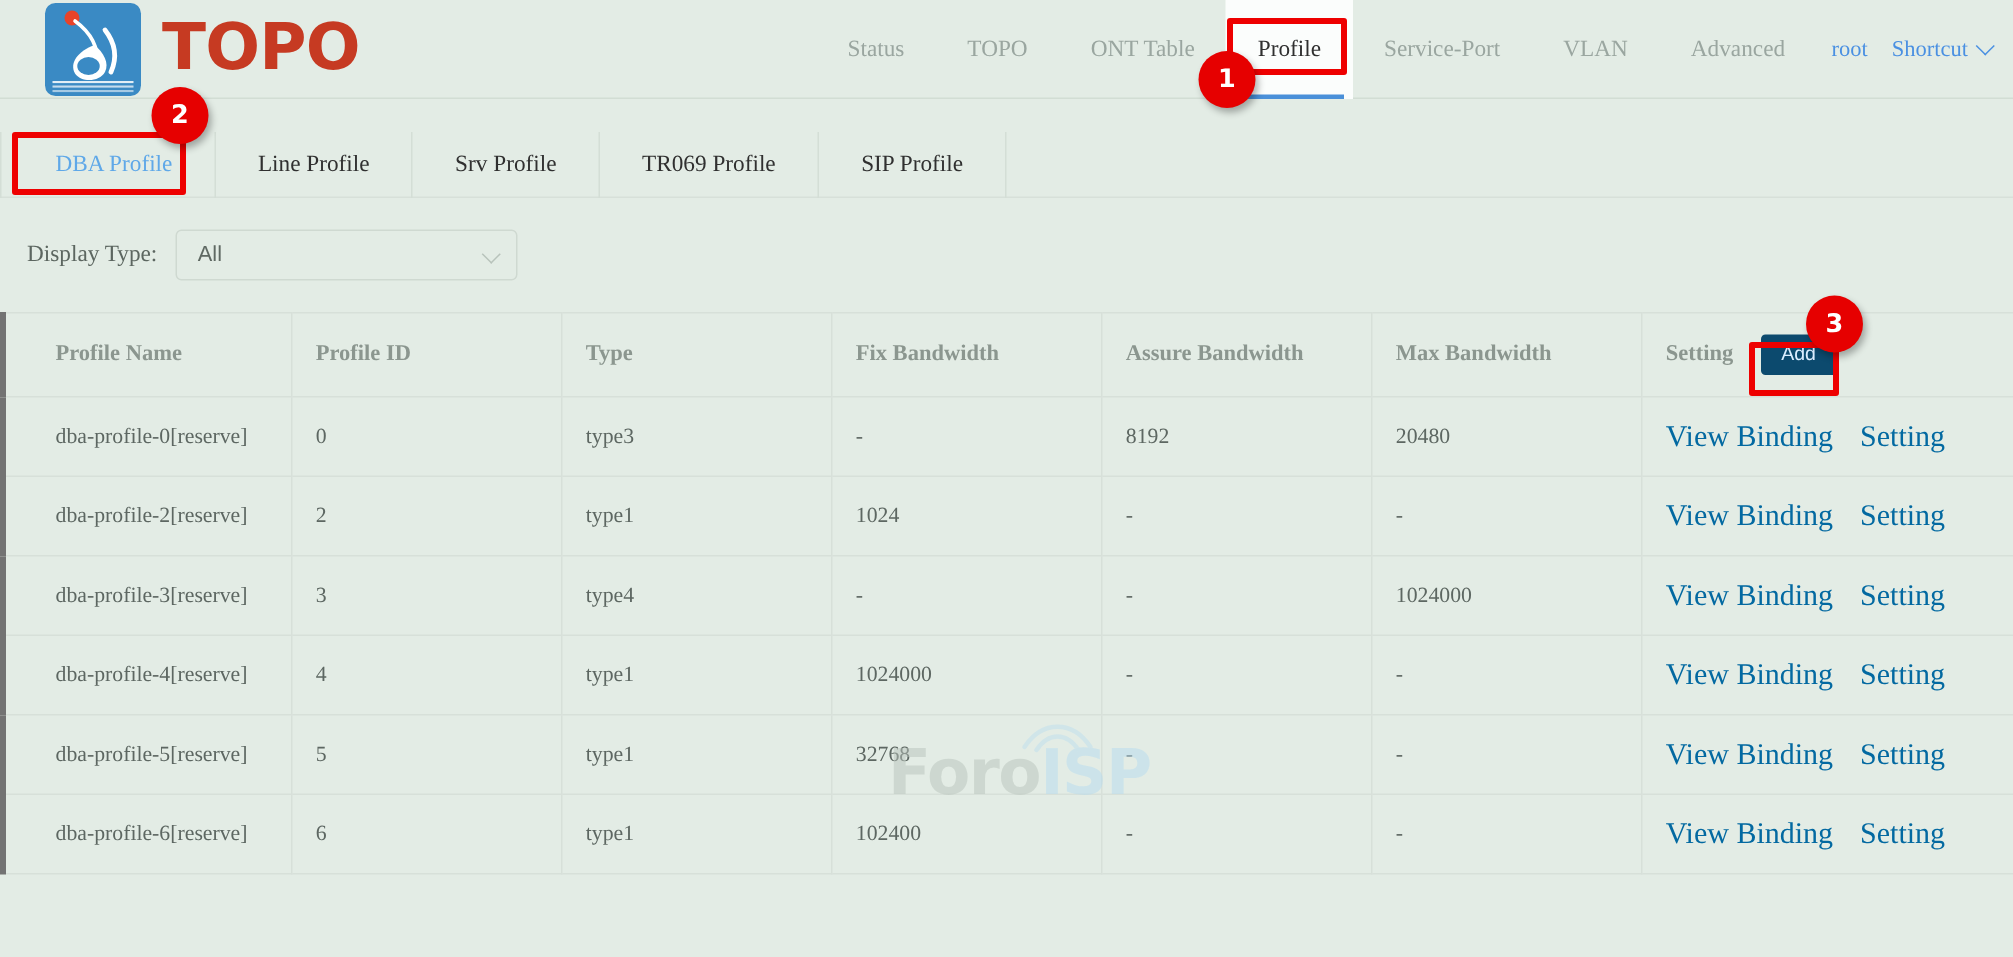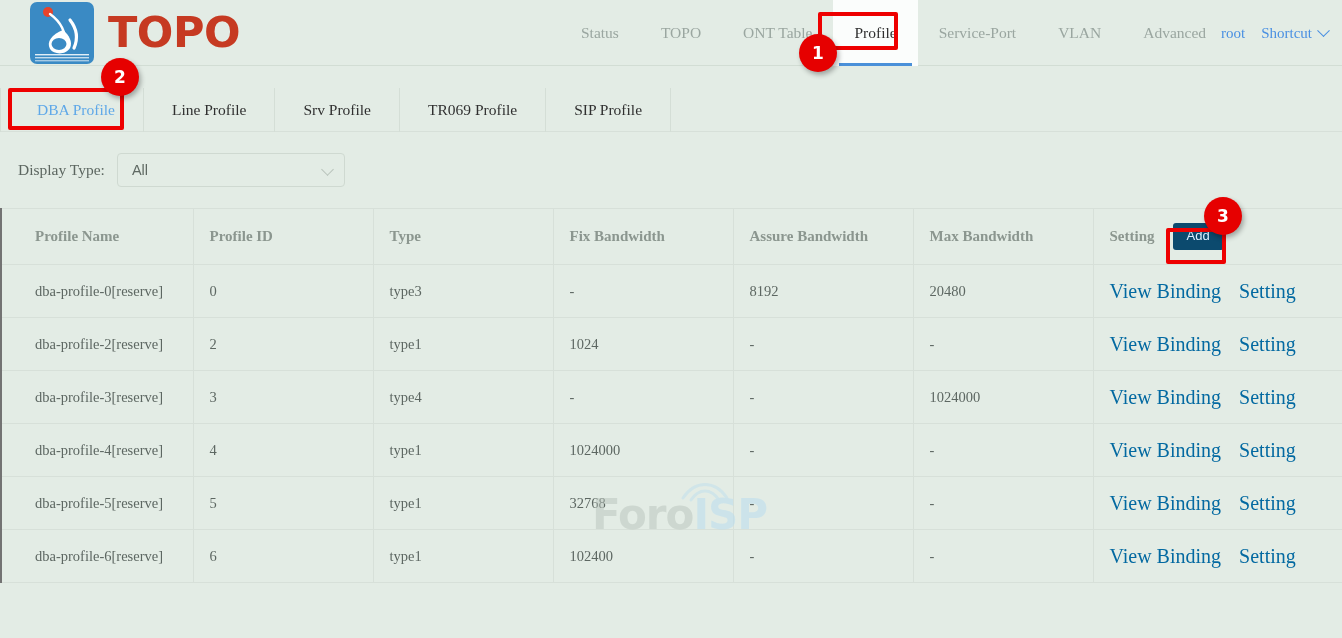--- a/index.html
+++ b/index.html
@@ -41,21 +41,21 @@
     font-size: 43px;
     letter-spacing: -0.5px;
     color: #c63a22;
     line-height: 1;
     user-select: none;
   }
 
   
   .topnav {
     position: absolute;
-    left: 560px; top: 0;
+    left: 544px; top: 0;
     height: 66px;
     display: flex;
     align-items: center;
   }
   .nav-item {
     position: relative;
     height: 66px;
     padding: 0 21px;
     display: flex;
     align-items: center;
@@ -171,21 +171,21 @@
   }
   table.grid th, table.grid td {
     border-top: 1px solid #d7e0d9;
     border-bottom: 1px solid #d7e0d9;
     border-right: 1px solid #d7e0d9;
     text-align: left;
     padding: 0 16px;
     vertical-align: middle;
     background: transparent;
   }
-  table.grid th:first-child, table.grid td:first-child { border-left: 2px solid #737373; padding-left: 33px; }
+  table.grid th:first-child, table.grid td:first-child { border-left: 4px solid #737373; padding-left: 33px; }
   table.grid th {
     height: 56px;
     font-size: 15px;
     font-weight: bold;
     color: #8b968f;
   }
   table.grid td {
     height: 53px;
     font-size: 14.5px;
     color: #5d6762;

